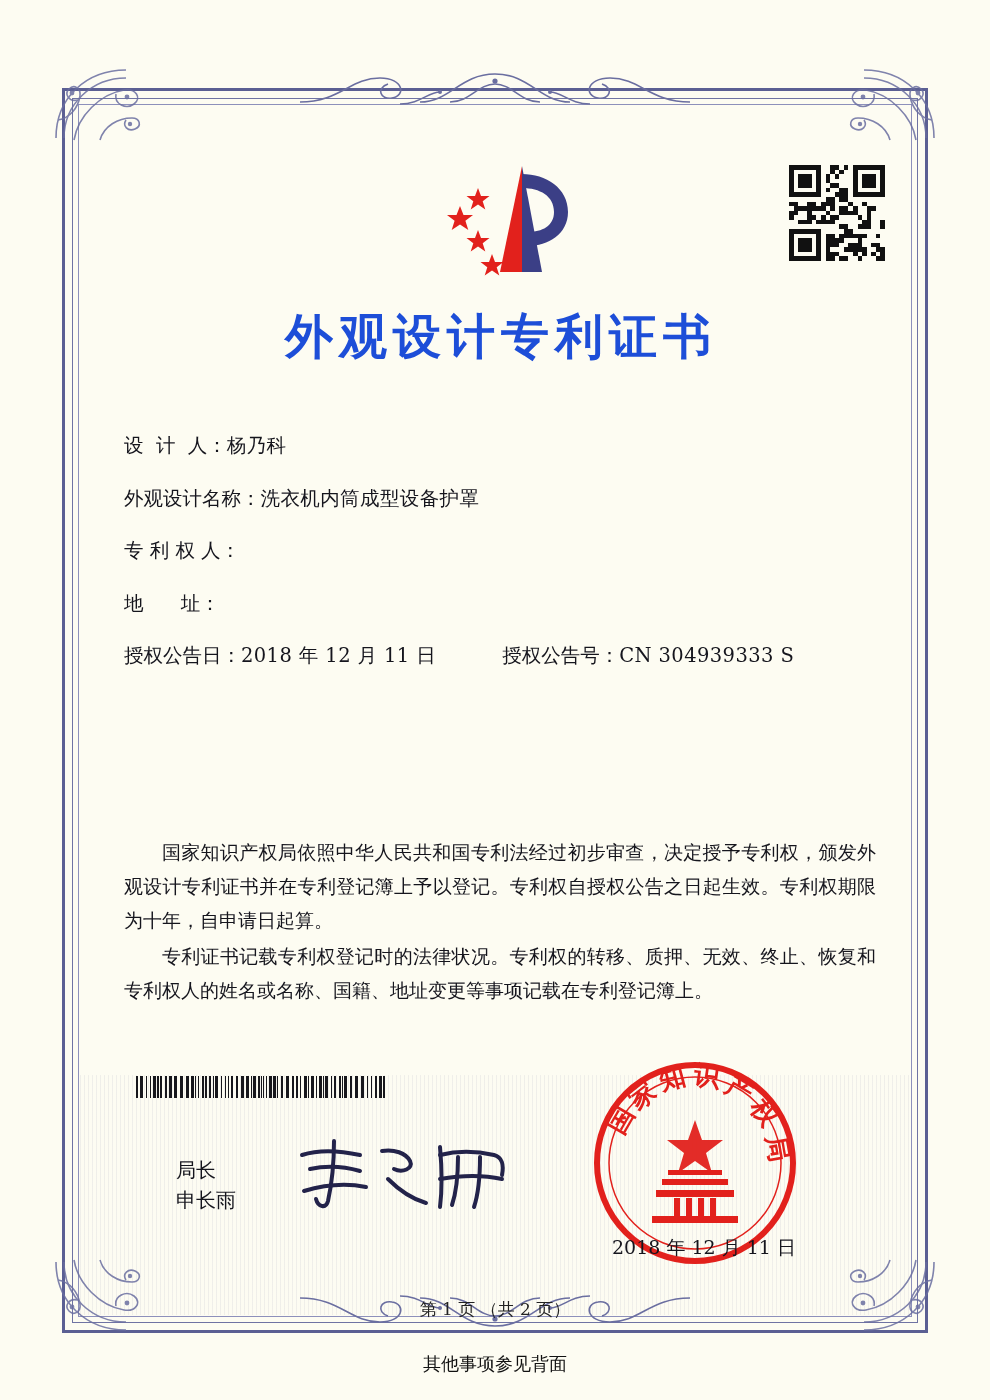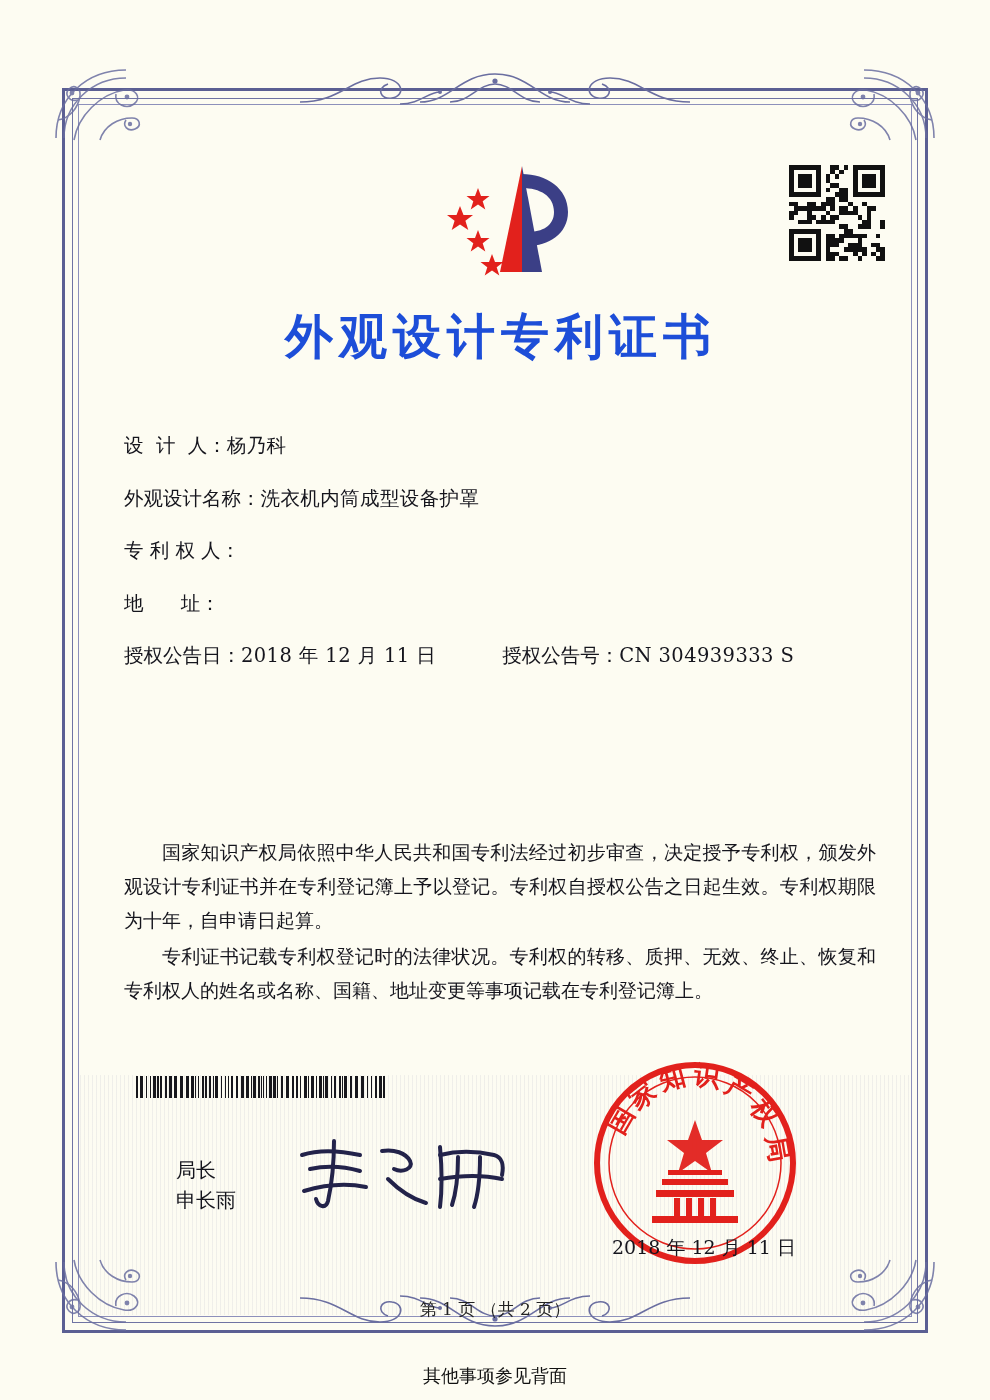--- a/index.html
+++ b/index.html
@@ -221,21 +221,20 @@
   }
 
   .footnote {
     position: absolute;
     left: 0; right: 0;
     top: 1352px;
     text-align: center;
     font-size: 18px;
     font-family: "DejaVu Serif", serif;
     color: #111;
-    margin-top: 12px;
   }
 </style>
 </head>
 <body>
 
 <div class="page">
 
   <div class="frame-outer"></div>
   <div class="frame-inner"></div>
   <div class="frame-inner2"></div>

